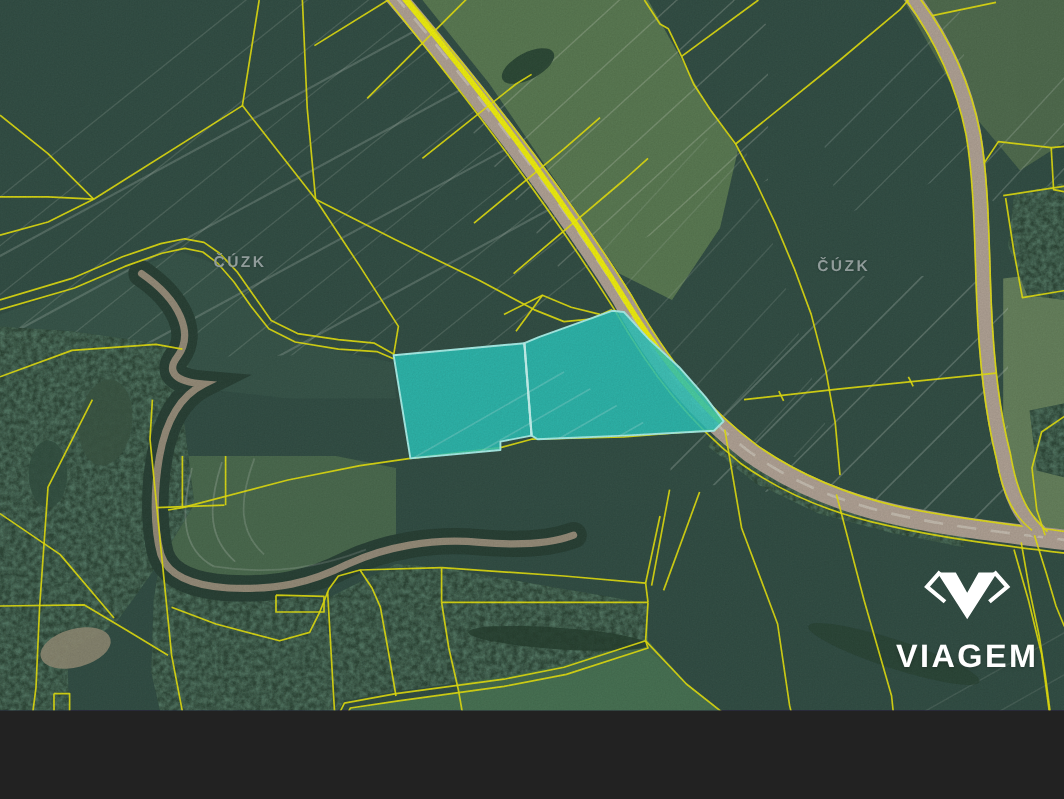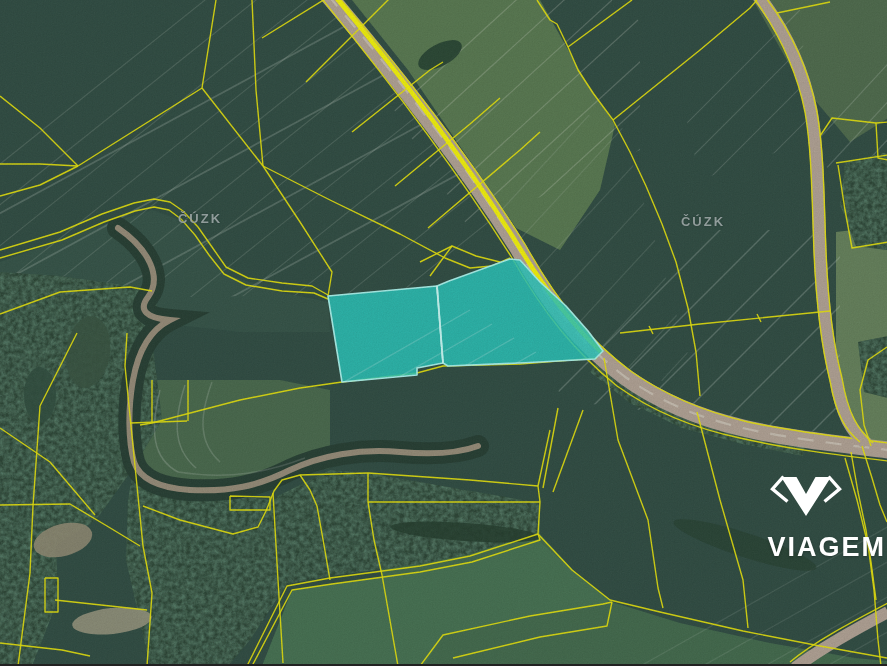--- a/index.html
+++ b/index.html
@@ -1,25 +1,25 @@
 <!DOCTYPE html>
 <html><head>
 <meta charset="utf-8">
 <style>
   html,body{margin:0;padding:0;background:#222;}
-  .stage{position:relative;width:887px;height:664px;overflow:hidden;background:#4c1d95;
+  .stage{position:relative;width:887px;height:592px;overflow:hidden;background:#4c1d95;
          font-family:"Liberation Sans", sans-serif;}
   .stage svg.map{position:absolute;left:0;top:0;}
   .wm{position:absolute;transform:translate(-50%,-50%);color:#99a3a2;font-weight:bold;
       font-size:13px;letter-spacing:2px;opacity:.92;white-space:nowrap;
       text-shadow:0 0 2px rgba(20,40,35,.6);}
   .logo{position:absolute;left:726px;top:470px;width:160px;text-align:center;color:#fff;}
   .logo .icon{display:block;margin:0 auto;width:90px;height:60px;}
   .logo .word{font-size:27px;font-weight:bold;letter-spacing:2px;margin-top:2px;
-      text-shadow:0 1px 3px rgba(0,0,0,.25);text-align:right;}
+      text-shadow:0 1px 3px rgba(0,0,0,.25);}
 </style>
 </head>
 <body>
 
 <div class="stage">
   <svg class="map" id="mapSvg" width="887" height="666" viewBox="0 0 887 666">
     <defs id="mapDefs">
       <filter id="forestF" x="-5%" y="-5%" width="110%" height="110%">
         <feTurbulence type="fractalNoise" baseFrequency="0.22" numOctaves="4" seed="7" result="t"></feTurbulence>
         <feColorMatrix in="t" type="matrix" values="0 0 0 0 0.08  0 0 0 0 0.18  0 0 0 0 0.12  0 0 0 1.6 -0.35" result="c"></feColorMatrix>

